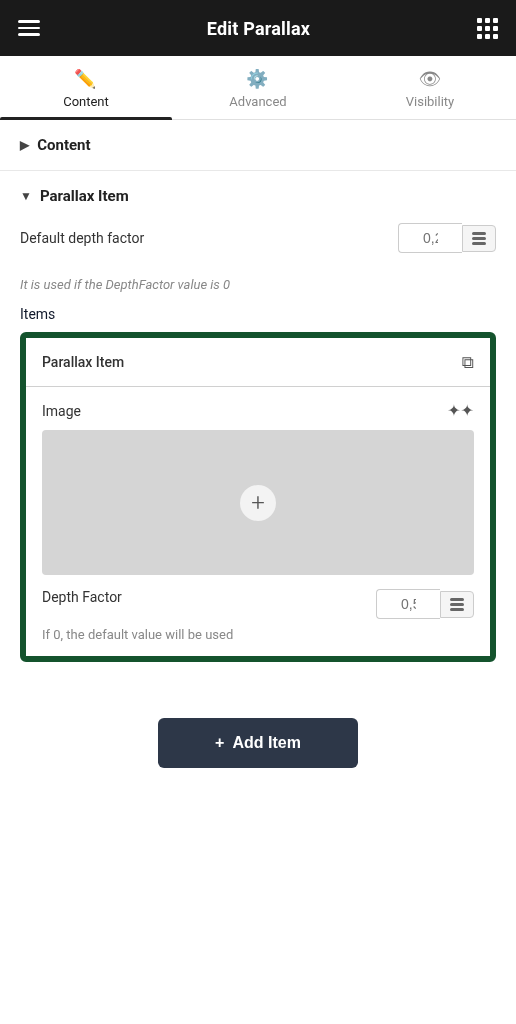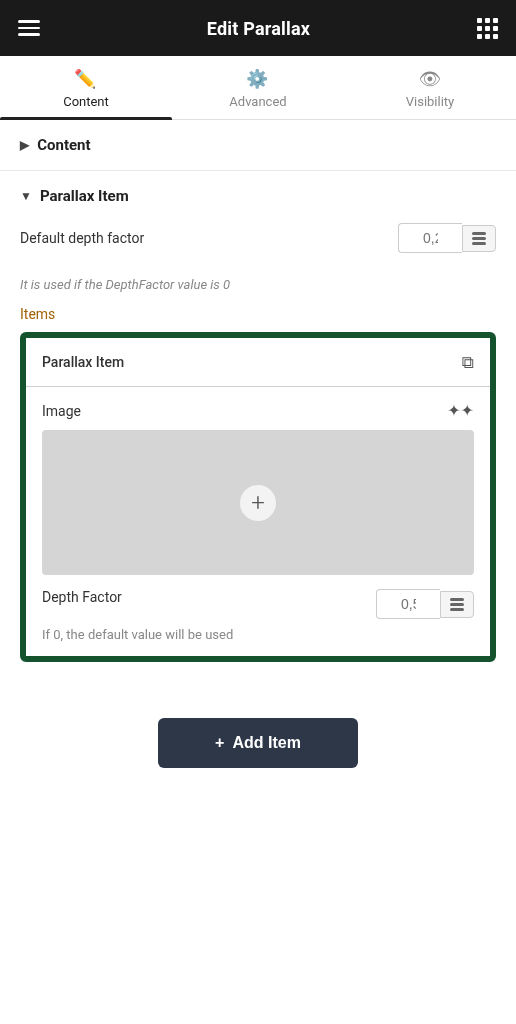--- a/index.html
+++ b/index.html
@@ -183,21 +183,21 @@
 
     .hint-text {
       font-size: 13px;
       color: #888;
       font-style: italic;
       margin-bottom: 14px;
     }
 
     .items-label {
       font-size: 14px;
-      color: #a16207;
+      color: #0f172a;
       margin-bottom: 10px;
     }
 
     
     .items-container {
       border: 6px solid #14532d;
       border-radius: 6px;
       overflow: hidden;
       margin-bottom: 20px;
     }

